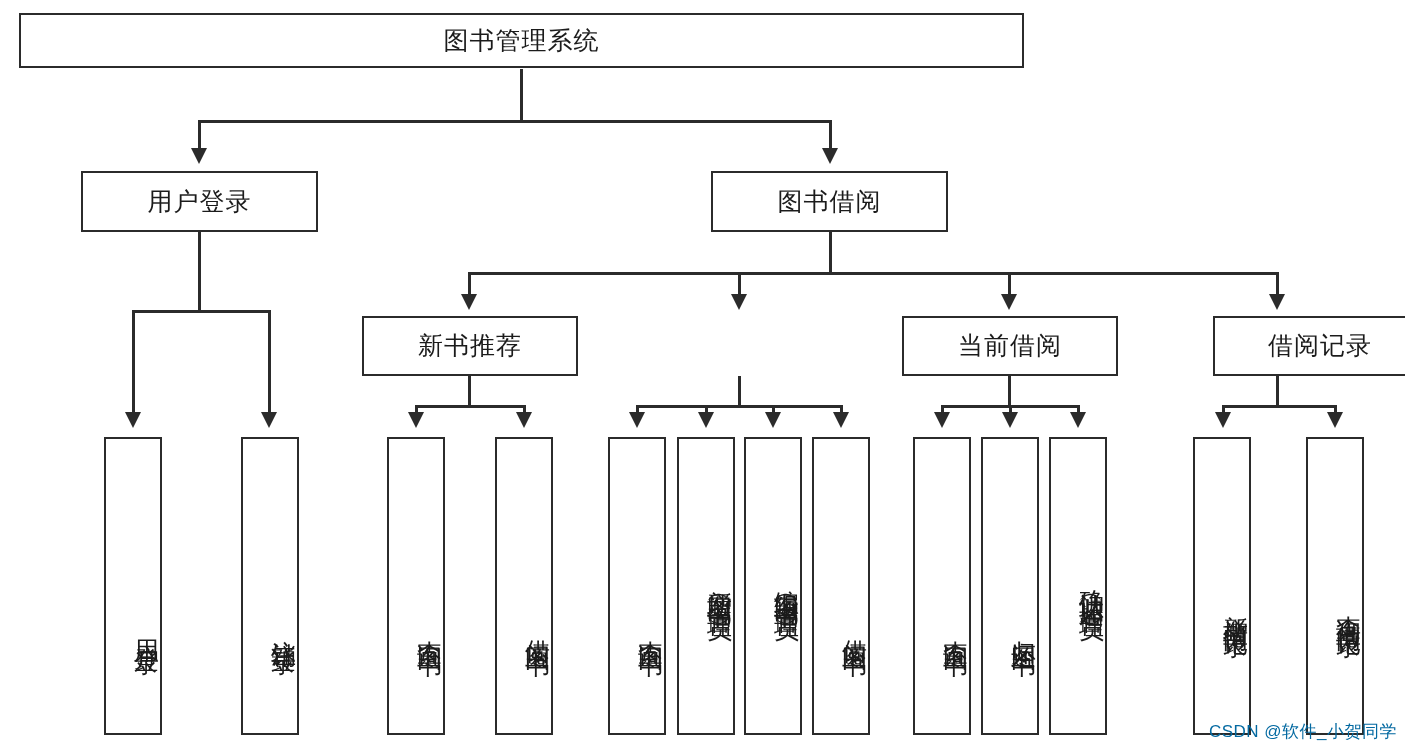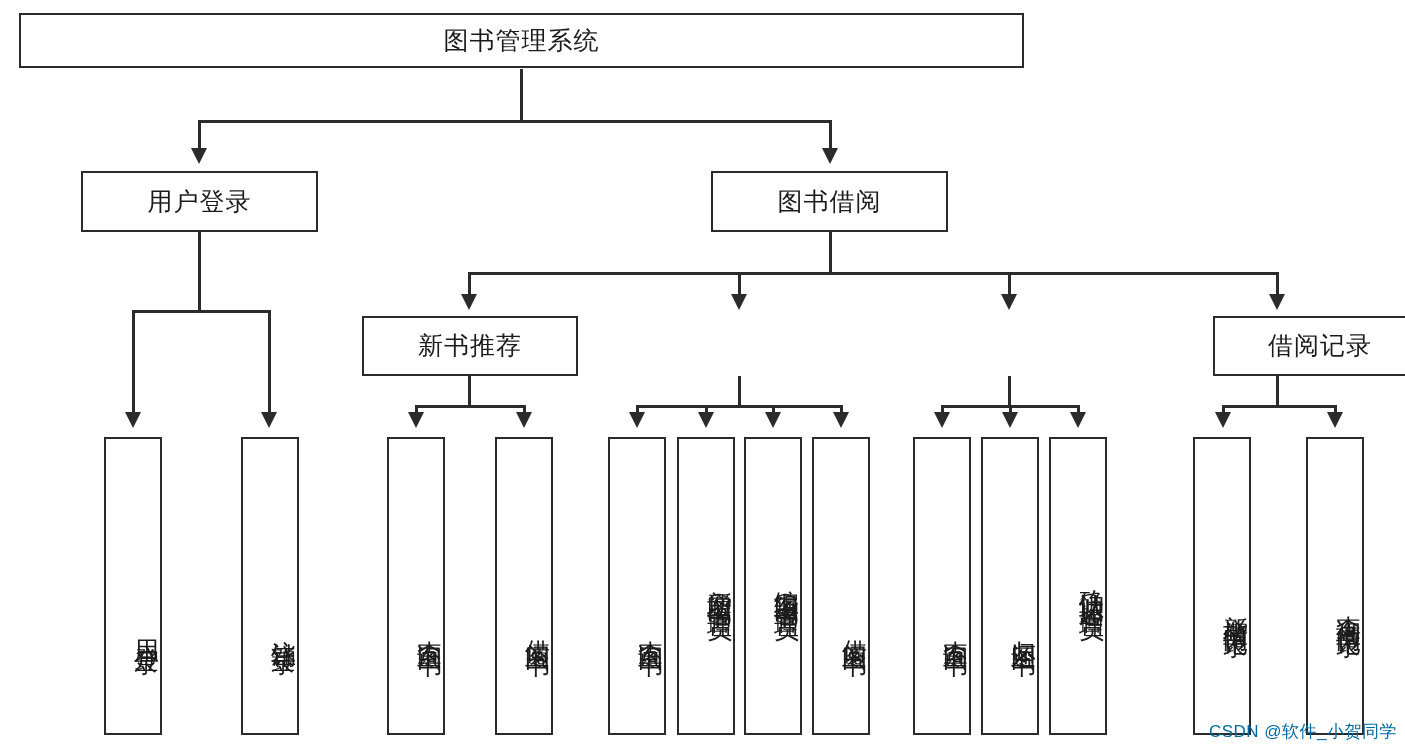--- a/index.html
+++ b/index.html
@@ -115,20 +115,23 @@
   <div class="arrow" style="left:731px; top:294px;"></div>
 
   <div class="edge v" style="left:1008px; top:272px; width:2.5px; height:23px;"></div>
   <div class="arrow" style="left:1001px; top:294px;"></div>
 
   <div class="edge v" style="left:1276px; top:272px; width:2.5px; height:23px;"></div>
   <div class="arrow" style="left:1269px; top:294px;"></div>
 
   <div class="node horiz" style="left:362px; top:316px; width:216px; height:60px;justify-content:center;">
     <span>新书推荐</span>
+  </div>
+  <div class="node horiz" style="left:902px; top:316px; width:216px; height:60px;">
+    <span>当前借阅</span>
   </div>
   <div class="node horiz" style="left:1172px; top:316px; width:214px; height:60px;margin-left:41px;">
     <span>借阅记录</span>
   </div>
 
   <div class="edge v" style="left:468px; top:376px; width:2.5px; height:31px;"></div>
   <div class="edge h" style="left:415px; top:405px; width:110px; height:2.5px;"></div>
   <div class="edge v" style="left:415px; top:405px; width:2.5px; height:10px;"></div>
   <div class="arrow" style="left:408px; top:412px;"></div>
   <div class="edge v" style="left:523px; top:405px; width:2.5px; height:10px;"></div>

